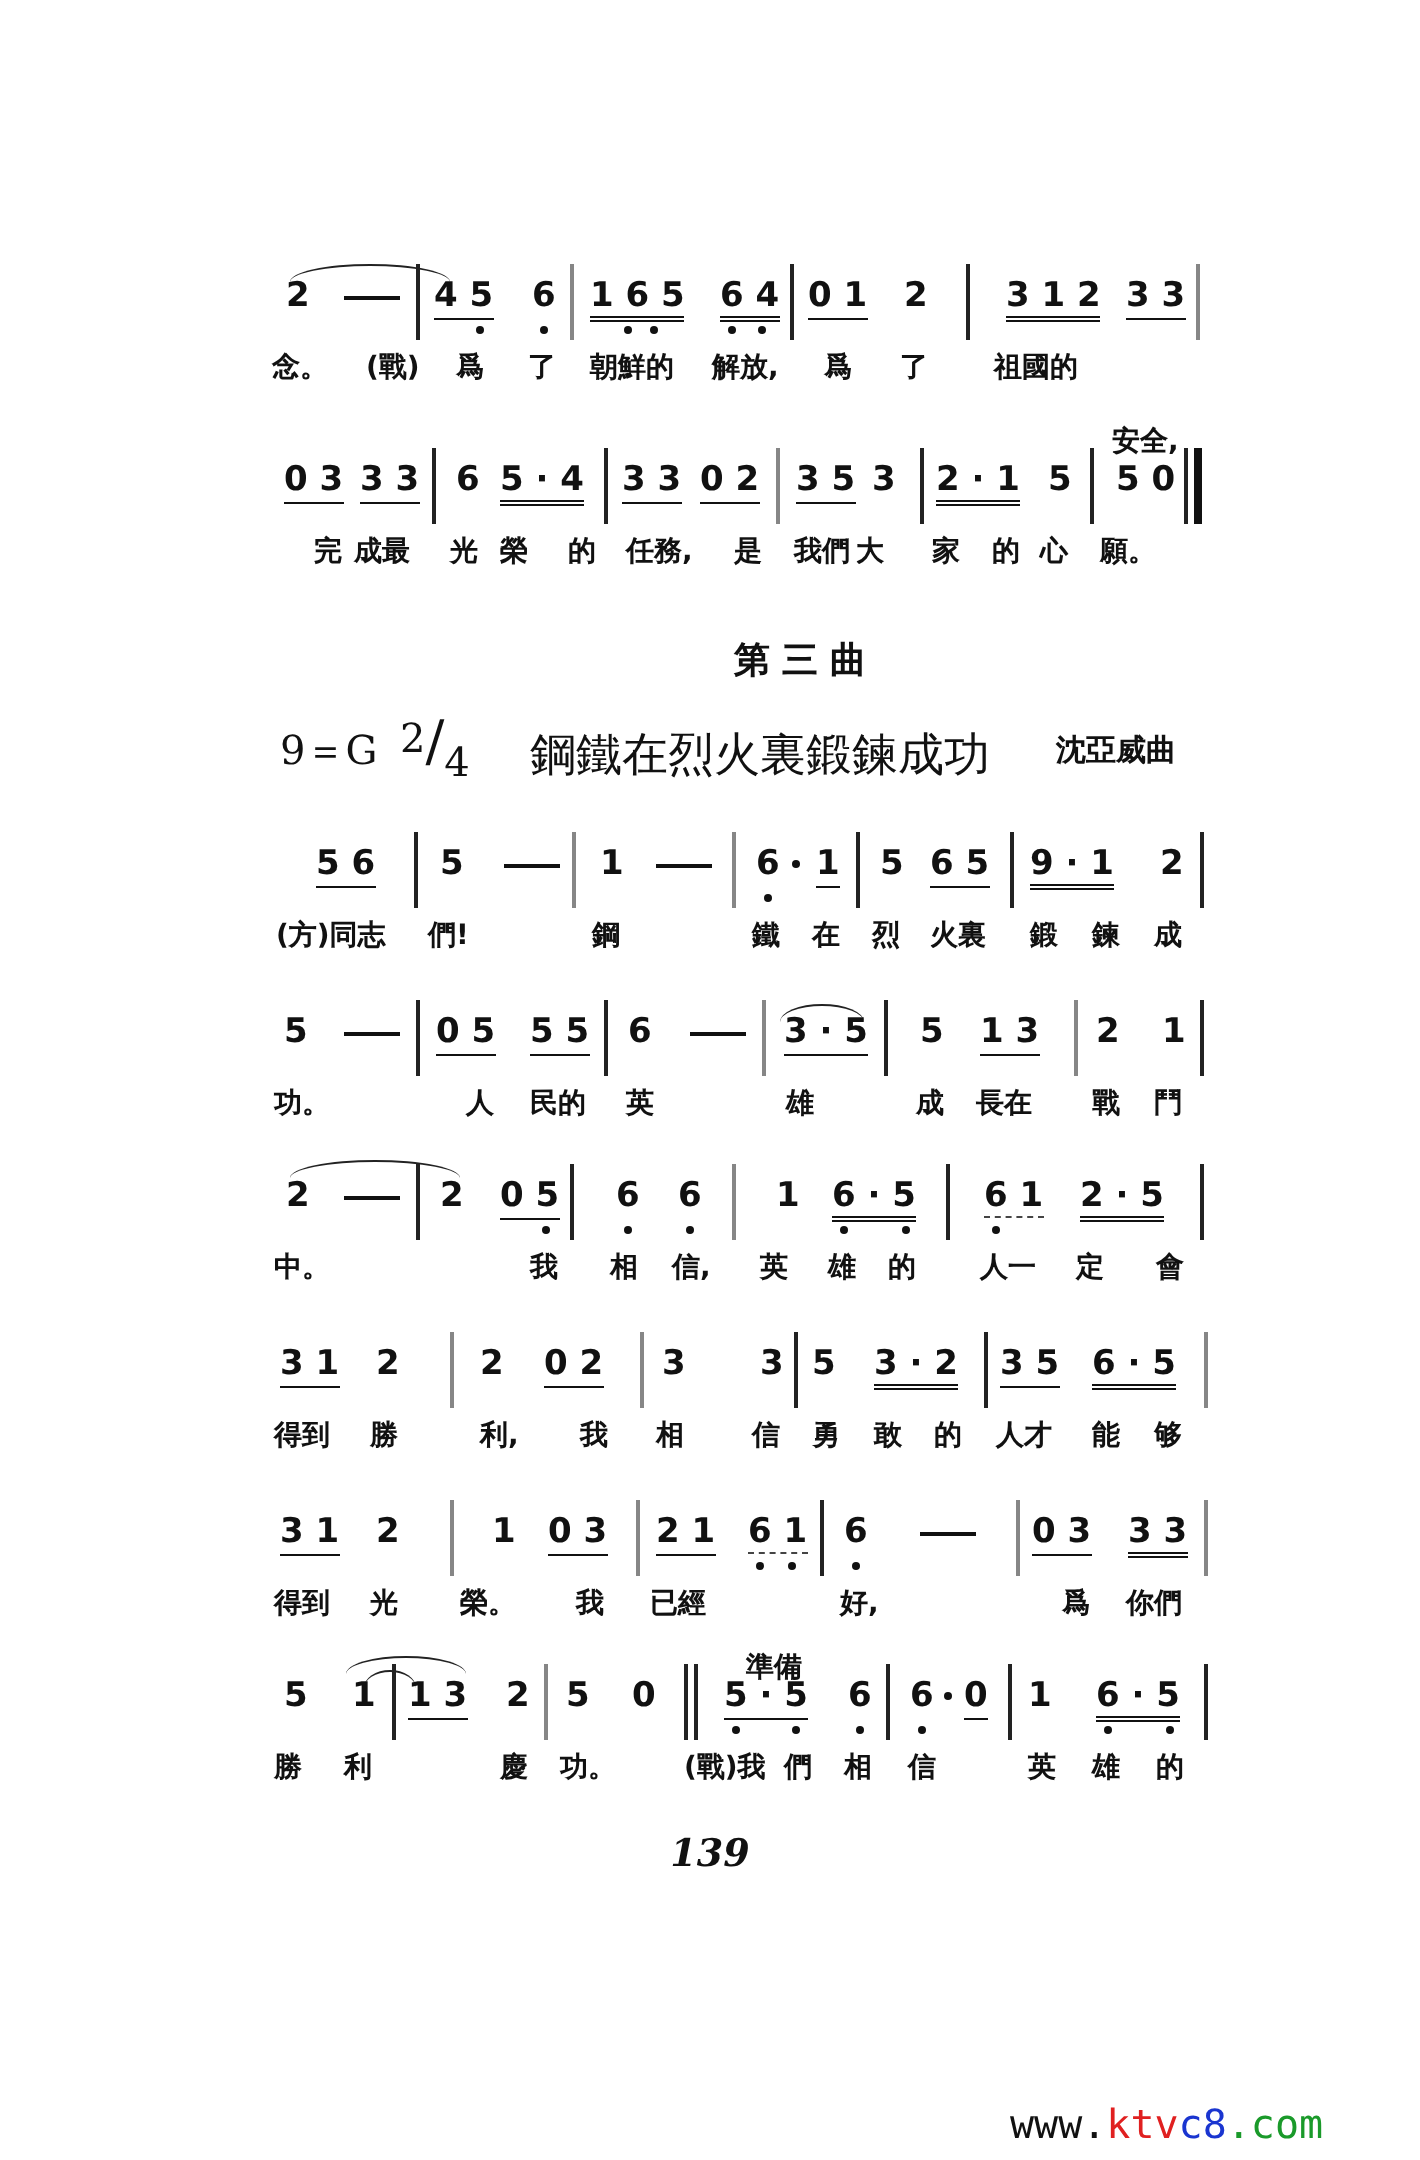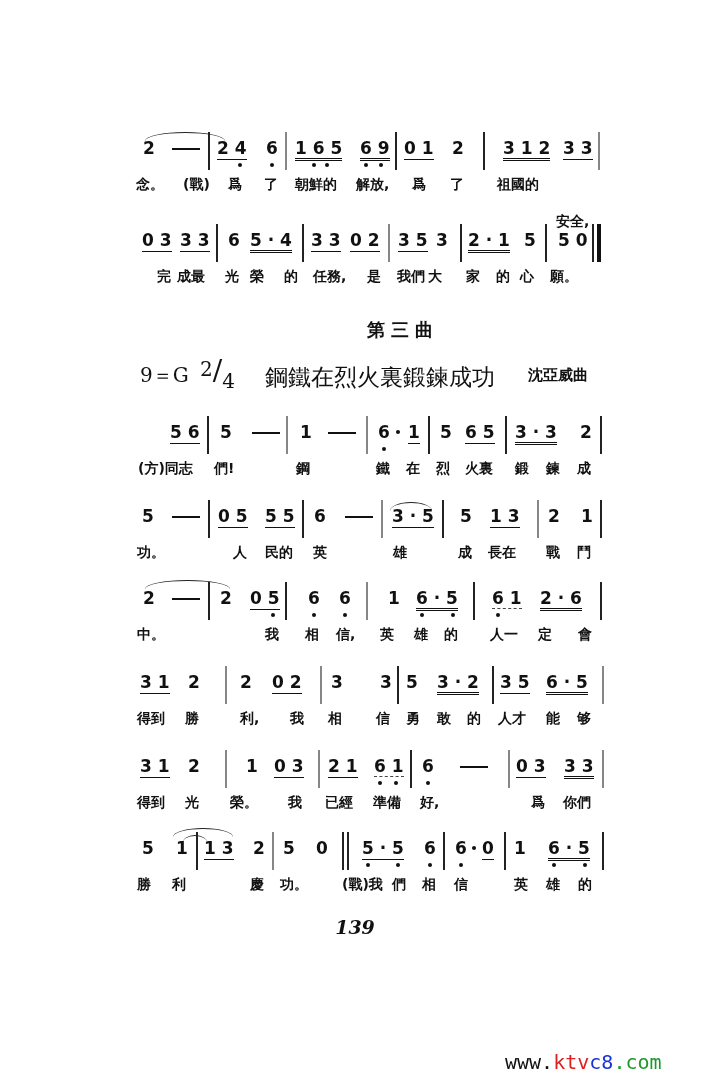--- a/index.html
+++ b/index.html
@@ -28,29 +28,29 @@
 </style>
 </head>
 <body>
 
 <div class="row" style="top:130px;">
   <div class="notes">
     <div class="slur" style="left:145px; top:2px; width:80px;"></div>
     <span class="n" style="left:143px;">2</span>
     <div class="dash" style="left:172px; width:28px;"></div>
     <div class="bar" style="left:208px;"></div>
-    <span class="n ul" style="left:217px;">2 4</span>
+    <span class="n ul" style="left:217px;">4 5</span>
     <div class="dotb" style="left:238px;"></div>
     <span class="n" style="left:266px;">6</span>
     <div class="dotb" style="left:270px;"></div>
     <div class="bar thin" style="left:285px;"></div>
     <span class="n ul2" style="left:295px;">1 6 5</span>
     <div class="dotb" style="left:312px;"></div>
     <div class="dotb" style="left:325px;"></div>
-    <span class="n ul2" style="left:360px;">6 9</span>
+    <span class="n ul2" style="left:360px;">6 4</span>
     <div class="dotb" style="left:364px;"></div>
     <div class="dotb" style="left:379px;"></div>
     <div class="bar" style="left:395px;"></div>
     <span class="n ul" style="left:404px;">0 1</span>
     <span class="n" style="left:452px;">2</span>
     <div class="bar" style="left:483px;"></div>
     <span class="n ul2" style="left:503px;">3 1 2</span>
     <span class="n ul" style="left:563px;">3 3</span>
     <div class="bar thin" style="left:598px;"></div>
   </div>
@@ -109,37 +109,37 @@
 <div class="title">第三曲</div>
 <div class="key">9＝G</div>
 <div class="time">
   <span style="position:relative; top:-4px;">2</span><span style="font-size:28px;">/</span><span style="position:relative; top:8px;">4</span>
 </div>
 <div class="songname">鋼鐵在烈火裏鍛鍊成功</div>
 <div class="composer">沈亞威曲</div>
 
 <div class="row" style="top:414px;">
   <div class="notes">
-    <span class="n ul" style="left:170px;">5 6</span>
+    <span class="n ul" style="left:158px;">5 6</span>
     <div class="bar" style="left:207px;"></div>
     <span class="n" style="left:220px;">5</span>
     <div class="dash" style="left:252px; width:28px;"></div>
     <div class="bar thin" style="left:286px;"></div>
     <span class="n" style="left:300px;">1</span>
     <div class="dash" style="left:328px; width:28px;"></div>
     <div class="bar thin" style="left:366px;"></div>
     <span class="n" style="left:378px;">6</span>
     <div class="dotb" style="left:382px;"></div>
     <div class="aug" style="left:396px;"></div>
     <span class="n ul" style="left:408px;">1</span>
     <div class="bar" style="left:428px;"></div>
     <span class="n" style="left:440px;">5</span>
     <span class="n ul" style="left:465px;">6 5</span>
     <div class="bar" style="left:505px;"></div>
-    <span class="n ul2" style="left:515px;">3 · 3</span>
+    <span class="n ul2" style="left:515px;">9 · 1</span>
     <span class="n" style="left:580px;">2</span>
     <div class="bar" style="left:600px;"></div>
   </div>
   <div class="lyrics">
     <span class="ly" style="left:138px;">(方)同志</span>
     <span class="ly" style="left:214px;">們!</span>
     <span class="ly" style="left:296px;">鋼</span>
     <span class="ly" style="left:376px;">鐵</span>
     <span class="ly" style="left:406px;">在</span>
     <span class="ly" style="left:436px;">烈</span>
@@ -199,21 +199,21 @@
     <span class="n" style="left:339px;">6</span>
     <div class="dotb" style="left:343px;"></div>
     <div class="bar thin" style="left:366px;"></div>
     <span class="n" style="left:388px;">1</span>
     <span class="n ul2" style="left:416px;">6 · 5</span>
     <div class="dotb" style="left:420px;"></div>
     <div class="dotb" style="left:451px;"></div>
     <div class="bar" style="left:473px;"></div>
     <span class="n" style="left:492px; border-bottom:1.2px dashed #444;">6 1</span>
     <div class="dotb" style="left:496px;"></div>
-    <span class="n ul2" style="left:540px;">2 · 6</span>
+    <span class="n ul2" style="left:540px;">2 · 5</span>
     <div class="bar" style="left:600px;"></div>
   </div>
   <div class="lyrics">
     <span class="ly" style="left:137px;">中。</span>
     <span class="ly" style="left:265px;">我</span>
     <span class="ly" style="left:305px;">相</span>
     <span class="ly" style="left:336px;">信,</span>
     <span class="ly" style="left:380px;">英</span>
     <span class="ly" style="left:414px;">雄</span>
     <span class="ly" style="left:444px;">的</span>
@@ -277,21 +277,21 @@
     <span class="n ul" style="left:516px;">0 3</span>
     <span class="n ul2" style="left:564px;">3 3</span>
     <div class="bar thin" style="left:602px;"></div>
   </div>
   <div class="lyrics">
     <span class="ly" style="left:137px;">得到</span>
     <span class="ly" style="left:185px;">光</span>
     <span class="ly" style="left:230px;">榮。</span>
     <span class="ly" style="left:288px;">我</span>
     <span class="ly" style="left:325px;">已經</span>
-    <span class="ly" style="left:373px;">準備</span>
+    <span class="ly" style="left:373px;margin-top:32px;">準備</span>
     <span class="ly" style="left:420px;">好,</span>
     <span class="ly" style="left:531px;">爲</span>
     <span class="ly" style="left:563px;">你們</span>
   </div>
 </div>
 
 <div class="row" style="top:830px;">
   <div class="notes">
     <div class="slur" style="left:173px; top:-2px; width:60px;"></div>
     <div class="slur" style="left:182px; top:5px; width:26px;"></div>

